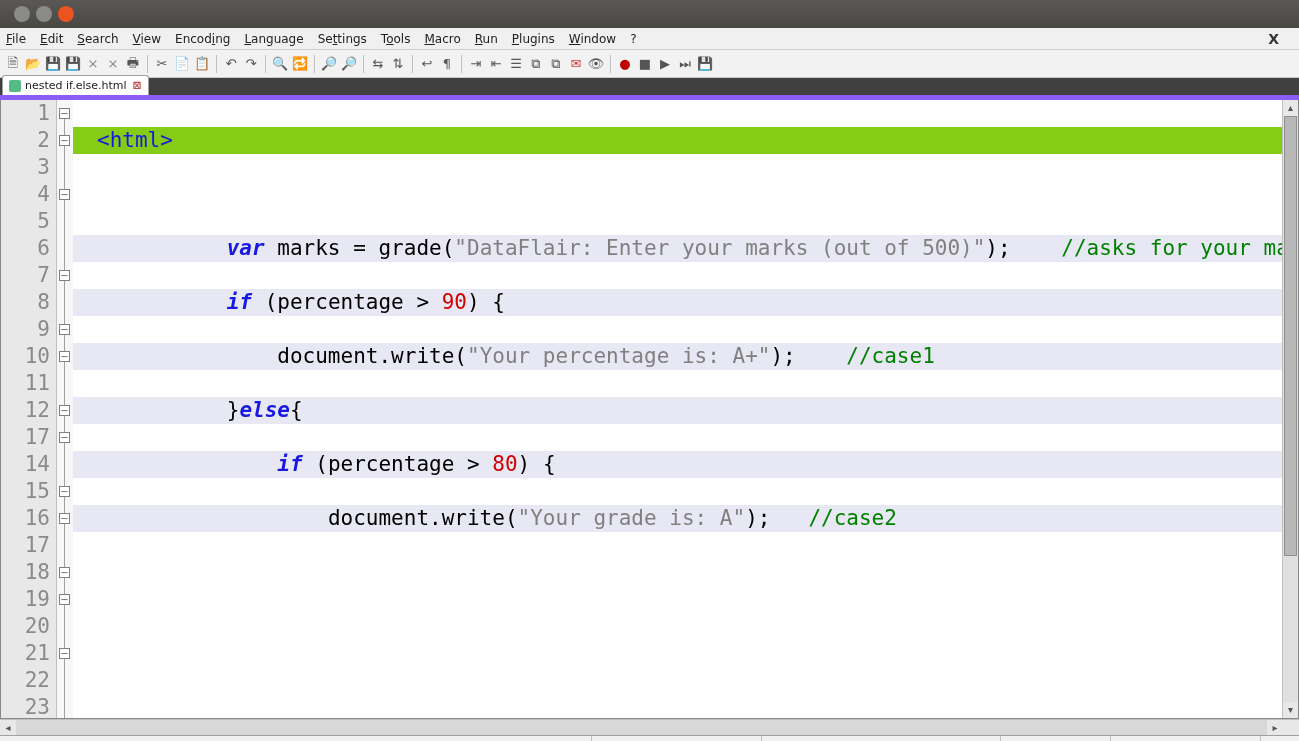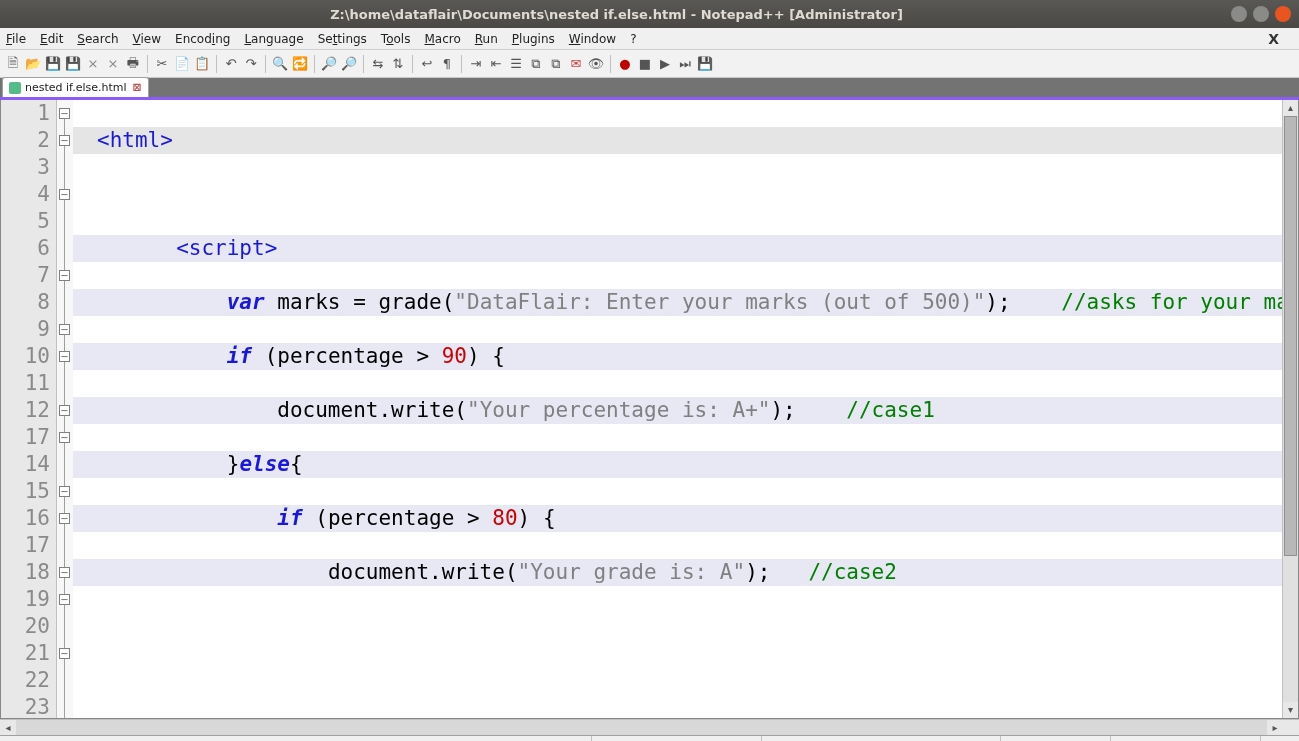--- a/index.html
+++ b/index.html
@@ -10,32 +10,32 @@
 .wbtn.min { background: #8a8a88; }
 .wbtn.max { background: #8a8a88; }
 .wbtn.close { background: #e95420; }
 .menubar { height: 22px; background: #f0f0f0; display: flex; align-items: center; padding: 0 6px; border-bottom: 1px solid #d0d0d0; font-size: 12px; color: #222; }
 .menubar span { margin-right: 14px; }
 .menubar span u { text-decoration: underline; }
 .menubar .xclose { margin-left: auto; font-weight: bold; font-size: 14px; color: #333; }
 .toolbar { height: 28px; background: #f2f2f2; display: flex; align-items: center; padding: 2px 4px; border-bottom: 1px solid #c8c8c8; gap: 2px; }
 .tbtn { width: 18px; height: 18px; display: flex; align-items: center; justify-content: center; font-size: 13px; color: #555; }
 .tsep { width: 1px; height: 18px; background: #c0c0c0; margin: 0 3px; }
-.tabbar { height: 22px; background: #737373; display: flex; align-items: flex-end; padding-left: 2px; border-bottom: 3px solid #8b5cf6; }
+.tabbar { height: 22px; background: #404040; display: flex; align-items: flex-end; padding-left: 2px; border-bottom: 5px solid #8b5cf6; }
 .tab { height: 20px; background: #ffffff; border: 1px solid #a0a0a0; border-bottom: none; display: flex; align-items: center; padding: 0 6px; font-size: 11px; color: #222; border-radius: 3px 3px 0 0; }
 .tab .doticon { width: 12px; height: 12px; background: #5b8; margin-right: 4px; border-radius: 2px; display: inline-block; }
 .tab .tabx { margin-left: 6px; color: #c0504d; font-weight: bold; }
 .editor-wrap { position: relative; height: 619px; background: #fff; border: 1px solid #888; border-top: none; display: flex; }
 .gutter { width: 56px; background: #e8e8e8; border-right: 1px solid #c0c0c0; text-align: right; padding-right: 6px; font-family: "DejaVu Sans Mono", Consolas, monospace; font-size: 21px; color: #8a8a8a; line-height: 27px; }
 .foldcol { width: 16px; background: #f7f7f7; position: relative; }
 .foldcol .fbox { position: absolute; left: 2px; width: 11px; height: 11px; border: 1px solid #808080; background: #fff; font-size: 10px; line-height: 9px; text-align: center; color: #606060; }
 .foldcol .fline { position: absolute; left: 7px; width: 1px; background: #a0a0a0; }
 .code { flex: 1; font-family: "DejaVu Sans Mono", Consolas, monospace; font-size: 21px; line-height: 27px; white-space: pre; color: #000; background: #fff; overflow: hidden; }
 .code .row { height: 27px; padding-left: 2px; }
-.code .row.cur { background: #e5e5e5; padding-left: 24px; }
+.code .row.cur { background: #84cc16; padding-left: 24px; }
 .code .row.hl { background: #e8e8f4; }
 .tag { color: #1818e0; }
 .kw { color: #1818e0; font-weight: bold; font-style: italic; }
 .op { color: #000; }
 .num { color: #d00000; }
 .str { color: #808080; }
 .cm { color: #008000; }
 .scrollbar { width: 16px; background: #e8e8e8; border-left: 1px solid #c0c0c0; display: flex; flex-direction: column; }
 .scrollbar .sar { height: 16px; text-align: center; font-size: 10px; color: #555; line-height: 16px; }
 .scrollbar .strack { flex: 1; background: #e0e0e0; position: relative; }
@@ -49,21 +49,20 @@
 .statusbar .cell.c2 { width: 170px; }
 .statusbar .cell.c3 { width: 240px; }
 .statusbar .cell.c4 { width: 110px; }
 .statusbar .cell.c5 { width: 150px; }
 .statusbar .cell.c6 { flex: 1; justify-content: flex-end; border-right: none; }
 </style>
 </head>
 <body>
 
 <div class="titlebar">
-  <span class="title">Z:\home\dataflair\Documents\nested if.else.html - Notepad++ [Administrator]</span>
   <span class="wbtn min"></span>
   <span class="wbtn max"></span>
   <span class="wbtn close"></span>
 </div>
 
 <div class="menubar">
   <span><u>F</u>ile</span>
   <span><u>E</u>dit</span>
   <span><u>S</u>earch</span>
   <span><u>V</u>iew</span>
@@ -168,21 +167,20 @@
     <div class="fbox" style="top:332px;">−</div>
     <div class="fbox" style="top:386px;">−</div>
     <div class="fbox" style="top:413px;">−</div>
     <div class="fbox" style="top:467px;">−</div>
     <div class="fbox" style="top:494px;">−</div>
     <div class="fbox" style="top:548px;">−</div>
   </div>
   <div class="code">
 <div class="row cur"><span class="tag">&lt;html&gt;</span></div>
 <div class="row"><span></span></div>
-<div class="row hl"><span>        </span><span class="tag">&lt;script&gt;</span></div>
 <div class="row hl"><span>            </span><span class="kw">var</span><span> marks </span><span class="op">=</span><span> grade</span><span class="op">(</span><span class="str">"DataFlair: Enter your marks (out of 500)"</span><span class="op">);</span><span>    </span><span class="cm">//asks for your marks</span></div>
 <div class="row hl"><span>            </span><span class="kw">if</span><span> </span><span class="op">(</span><span>percentage </span><span class="op">&gt;</span><span> </span><span class="num">90</span><span class="op">)</span><span> </span><span class="op">{</span></div>
 <div class="row hl"><span>                </span><span>document</span><span class="op">.</span><span>write</span><span class="op">(</span><span class="str">"Your percentage is: A+"</span><span class="op">);</span><span>    </span><span class="cm">//case1</span></div>
 <div class="row hl"><span>            </span><span class="op">}</span><span class="kw">else</span><span class="op">{</span></div>
 <div class="row hl"><span>                </span><span class="kw">if</span><span> </span><span class="op">(</span><span>percentage </span><span class="op">&gt;</span><span> </span><span class="num">80</span><span class="op">)</span><span> </span><span class="op">{</span></div>
 <div class="row hl"><span>                    </span><span>document</span><span class="op">.</span><span>write</span><span class="op">(</span><span class="str">"Your grade is: A"</span><span class="op">);</span><span>   </span><span class="cm">//case2</span></div>
 
 
 
 

